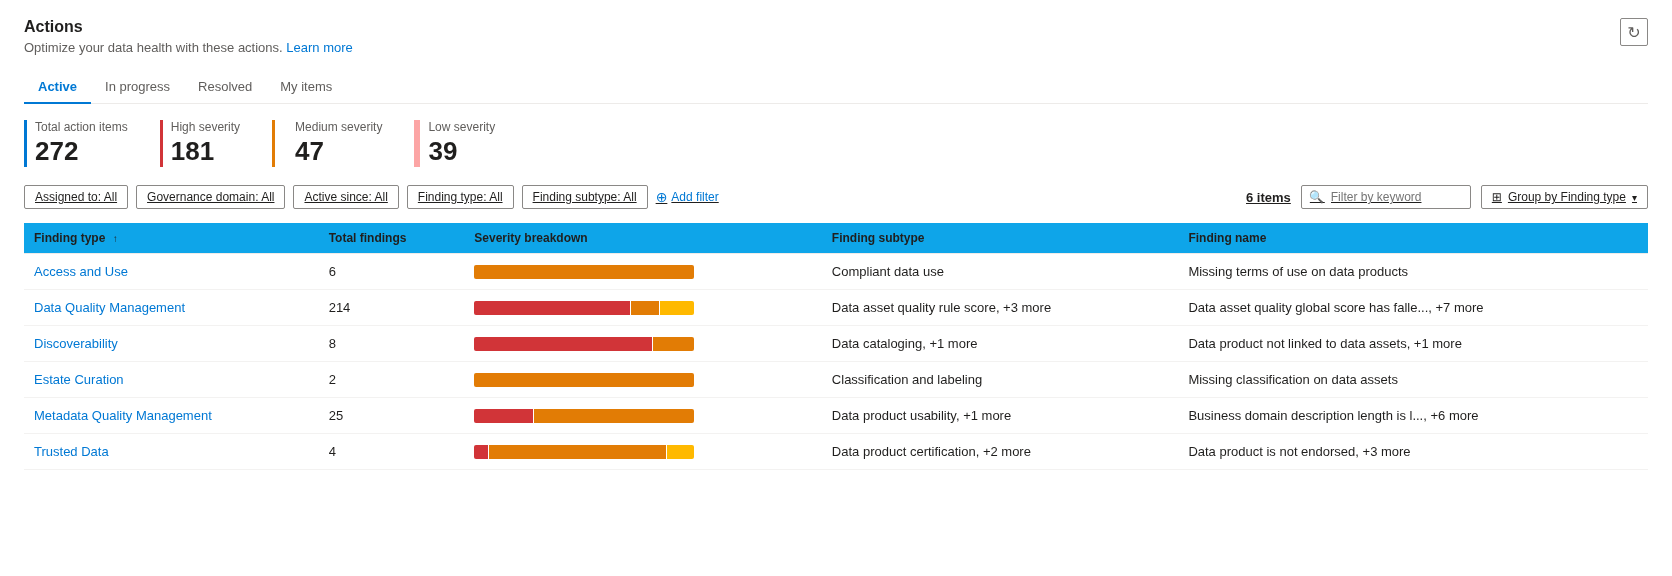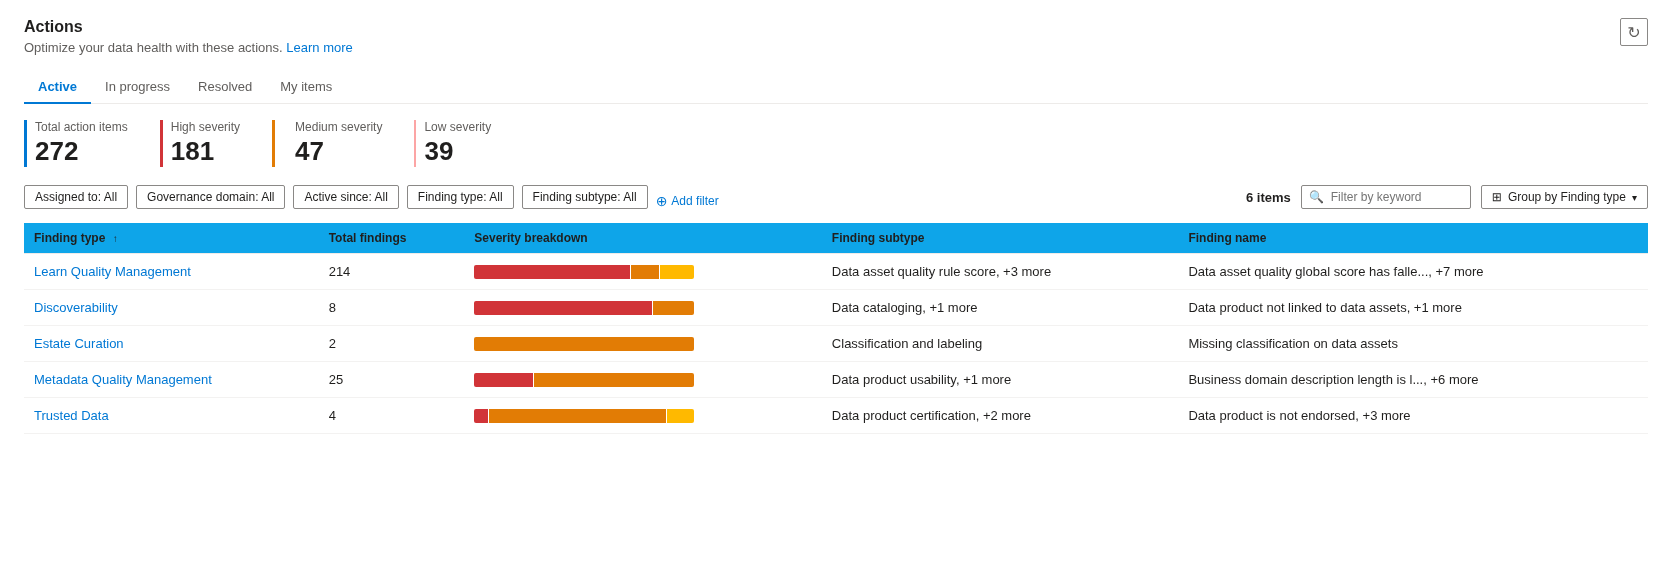--- a/index.html
+++ b/index.html
@@ -11,22 +11,22 @@
     .tabs { display: flex; gap: 0; border-bottom: 1px solid #edebe9; margin-bottom: 16px; }
     .tab { padding: 8px 14px; cursor: pointer; font-size: 13px; color: #605e5c; border-bottom: 2px solid transparent; margin-bottom: -1px; }
     .tab.active { color: #0078d4; border-bottom: 2px solid #0078d4; font-weight: 600; }
     .metrics { display: flex; gap: 32px; margin-bottom: 18px; }
     .metric { display: flex; flex-direction: column; }
     .metric-label { font-size: 12px; color: #605e5c; margin-bottom: 2px; }
     .metric-value { font-size: 26px; font-weight: 600; }
     .metric-border-blue { border-left: 3px solid #0078d4; padding-left: 8px; }
     .metric-border-red { border-left: 3px solid #d13438; padding-left: 8px; }
     .metric-border-orange { border-left: 3px solid #e27c05; padding-left: 20px; }
-    .metric-border-yellow { border-left: 2px solid #fca5a5; padding-left: 8px; justify-content: flex-end; }
-    .filters { display: flex; align-items: flex-end; gap: 8px; margin-bottom: 14px; flex-wrap: wrap; }
+    .metric-border-yellow { border-left: 6px solid #fca5a5; padding-left: 8px; justify-content: flex-end; }
+    .filters { display: flex; align-items: center; gap: 8px; margin-bottom: 14px; flex-wrap: wrap; text-decoration: underline; }
     .filter-btn { border: 1px solid #8a8886; border-radius: 2px; padding: 4px 10px; font-size: 12px; background: #fff; cursor: pointer; color: #201f1e; }
     .add-filter { display: flex; align-items: center; gap: 4px; color: #0078d4; cursor: pointer; font-size: 12px; background: none; border: none; }
     .toolbar-right { margin-left: auto; display: flex; align-items: center; gap: 10px; }
     .items-count { font-size: 13px; font-weight: 600; }
     .search-box { display: flex; align-items: center; border: 1px solid #8a8886; border-radius: 2px; padding: 4px 8px; gap: 6px; font-size: 12px; color: #605e5c; background: #fff; width: 170px; }
     .search-box input { border: none; outline: none; font-size: 12px; color: #201f1e; width: 100%; }
     .group-by-btn { display: flex; align-items: center; gap: 6px; border: 1px solid #8a8886; border-radius: 2px; padding: 4px 10px; font-size: 12px; background: #fff; cursor: pointer; color: #201f1e; }
     table { width: 100%; border-collapse: collapse; }
     th { text-align: left; font-size: 12px; font-weight: 600; color: #201f1e; padding: 8px 10px; border-bottom: 1px solid #edebe9; background: #0ea5e9; cursor: pointer; }
     th .sort-icon { font-size: 10px; margin-left: 4px; }
@@ -115,23 +115,38 @@
           </th>
           <th>
             <span>Finding subtype</span>
           </th>
           <th>
             <span>Finding name</span>
           </th>
         </tr>
       </thead>
       <tbody id="table-body">
-          <tr>
-    <td>
-      <a class="link">Learn Quality Management</a>
+      <tr>
+    <td>
+      <a class="link">Access and Use</a>
+    </td>
+    <td>6</td>
+    <td>
+      <div class="severity-bar">
+
+        <div class="bar-orange" style="width:220px"></div>
+
+      </div>
+    </td>
+    <td>Compliant data use</td>
+    <td>Missing terms of use on data products</td>
+  </tr>
+          <tr>
+    <td>
+      <a class="link">Data Quality Management</a>
     </td>
     <td>214</td>
     <td>
       <div class="severity-bar">
         <div class="bar-red" style="width:157.14285714285714px"></div>
         <div class="bar-orange" style="width:28.57142857142857px"></div>
         <div class="bar-yellow" style="width:34.285714285714285px"></div>
       </div>
     </td>
     <td>Data asset quality rule score, +3 more</td>

